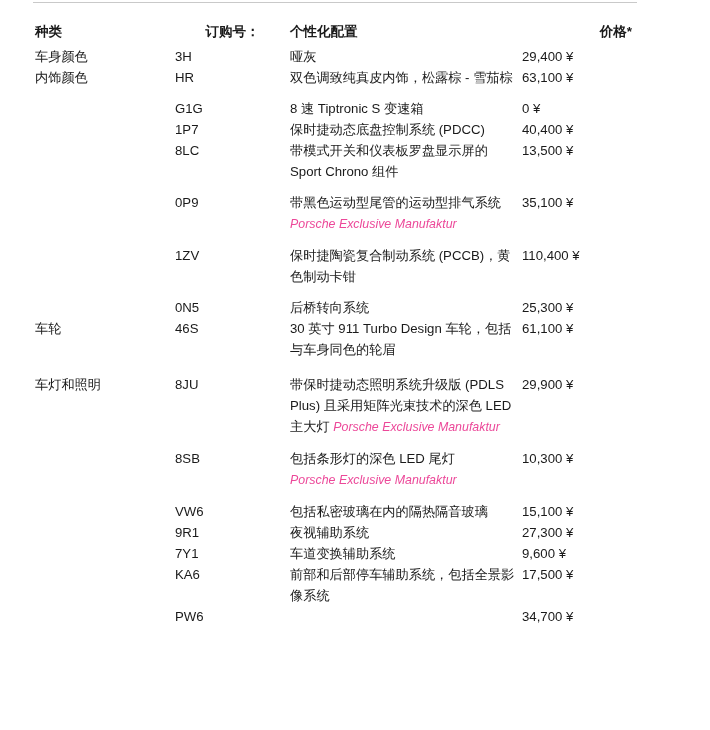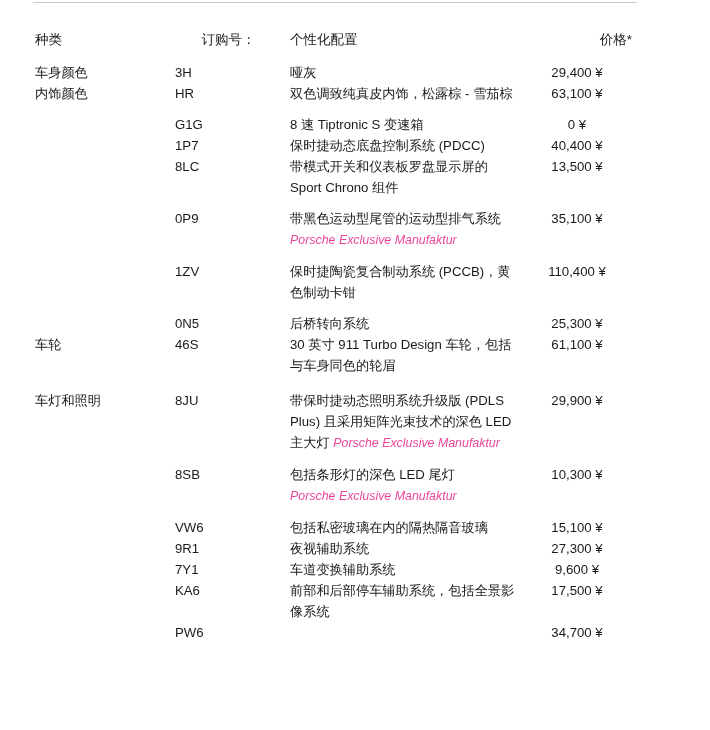--- a/index.html
+++ b/index.html
@@ -43,25 +43,25 @@
     table-layout: fixed;
   }
 
   col.c-cat   { width: 175px; }
   col.c-code  { width: 115px; }
   col.c-desc  { width: 232px; }
   col.c-price { width: 110px; }
   col.c-pad   { width: 78px; }
 
   thead th {
-    font-weight: normal;
+    font-weight: bold;
     font-size: 13.5px;
     text-align: left;
     vertical-align: bottom;
-    padding: 8px;
+    padding: 0;
     height: 40px;
     line-height: 16px;
   }
   thead th.h-cat   { padding-left: 35px; }
   thead th.h-code  { padding-left: 0; text-align: center; }
   thead th.h-desc  { padding-left: 0; }
   thead th.h-price { text-align: right; padding-right: 0; }
   thead th.h-pad   { }
 
   tbody td {
@@ -75,21 +75,21 @@
     padding-left: 35px;
     white-space: nowrap;
   }
   td.code {
     white-space: nowrap;
   }
   td.desc {
     padding-right: 6px;
   }
   td.price {
-    text-align: center;
+    text-align: left;
     white-space: nowrap;
   }
   td.pad { }
 
   
   tr.gap-sm > td { padding-top: 10px; }
   tr.gap-lg > td { padding-top: 14px; }
 
   .manu {
     font-style: italic;

